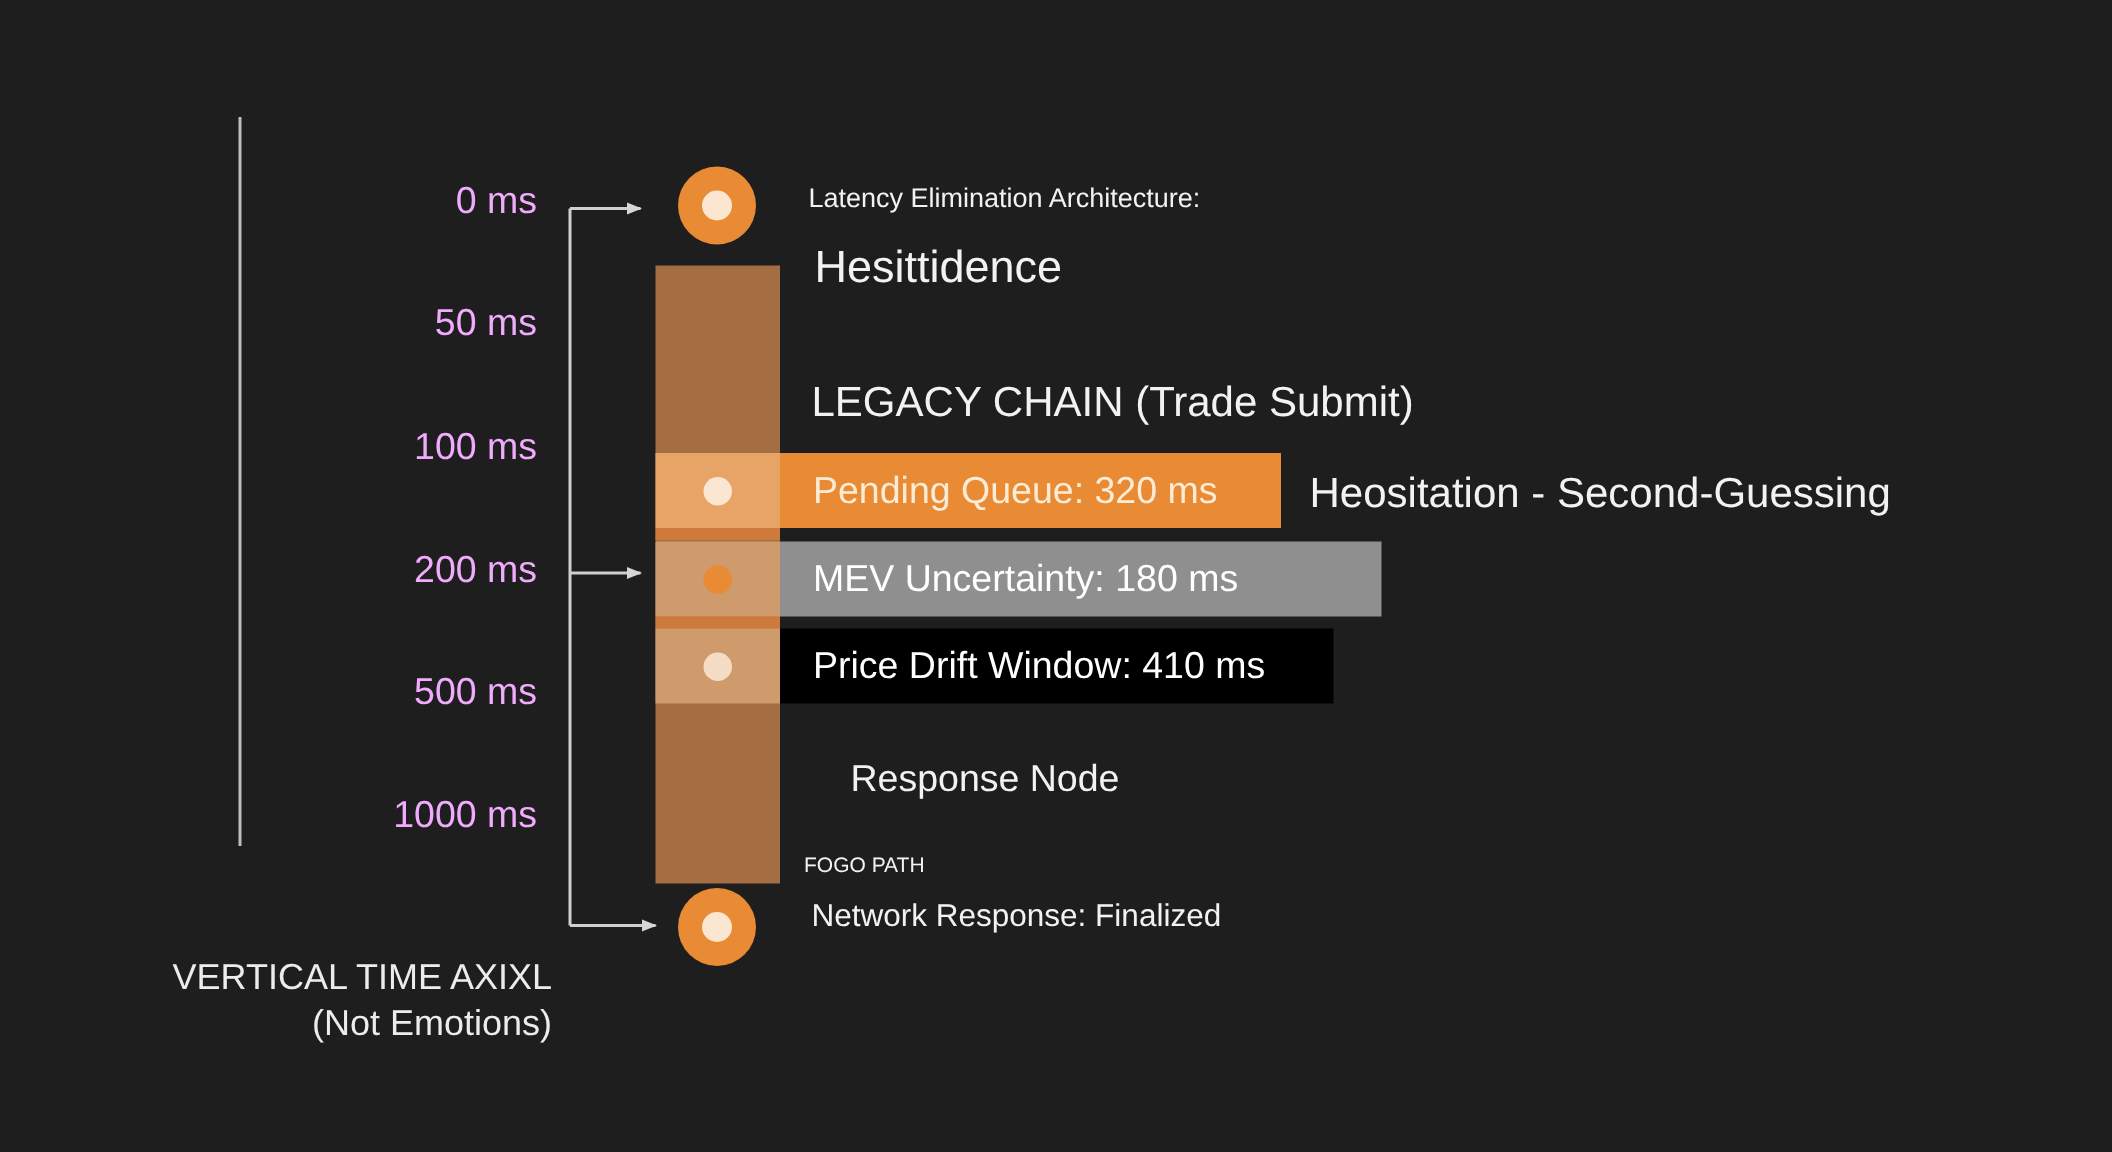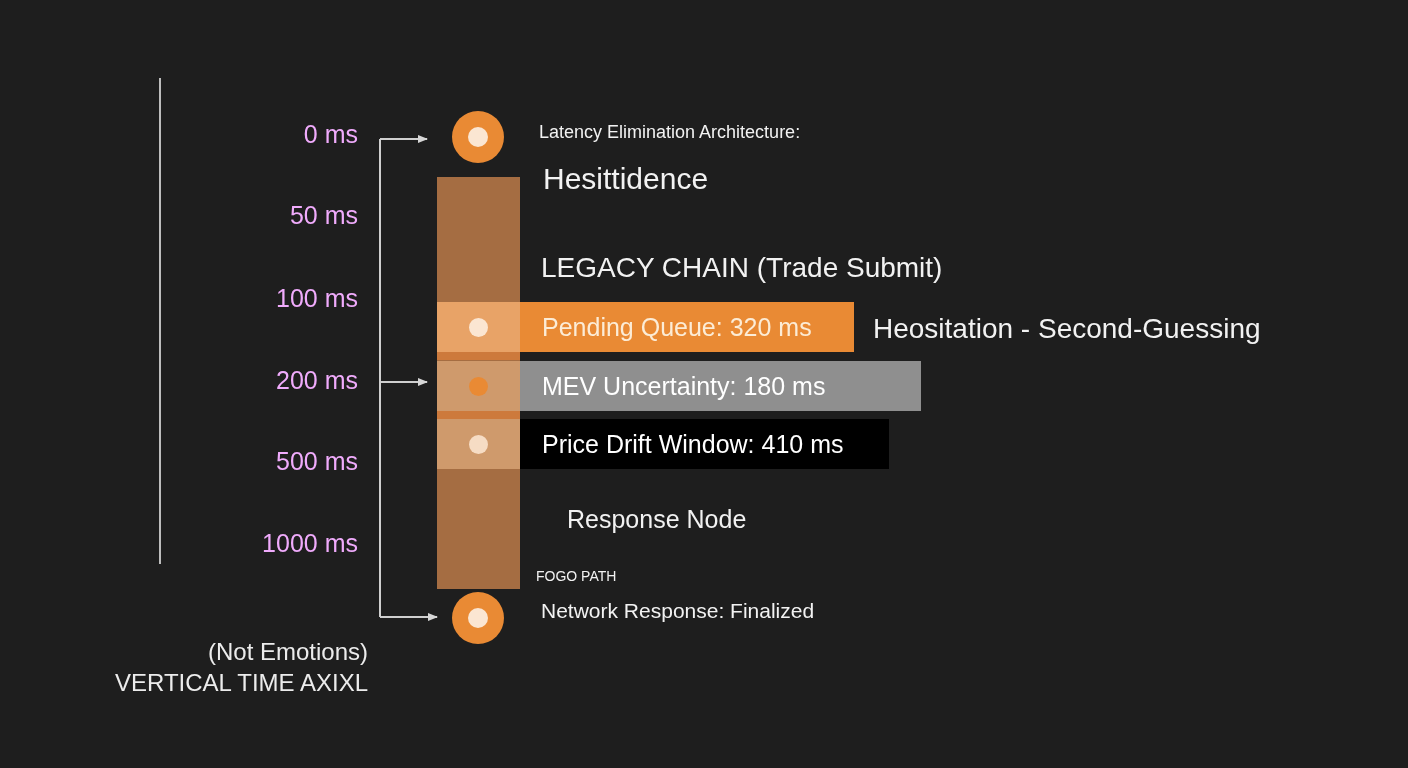--- a/index.html
+++ b/index.html
@@ -47,22 +47,22 @@
 <body>
 
 <div class="abs axis-line"></div>
 <div class="abs tick" style="top:122px">0 ms</div>
 <div class="abs tick" style="top:203px">50 ms</div>
 <div class="abs tick" style="top:286px">100 ms</div>
 <div class="abs tick" style="top:368px">200 ms</div>
 <div class="abs tick" style="top:449px">500 ms</div>
 <div class="abs tick" style="top:531px">1000 ms</div>
 <div class="abs axis-title">
+  <div>VERTICAL TIME AXIXL</div>
   <div>(Not Emotions)</div>
-  <div>VERTICAL TIME AXIXL</div>
 </div>
 
 <svg class="connectors">
   <defs>
     <marker id="ah" markerWidth="10" markerHeight="10" refX="9" refY="5" orient="auto" markerUnits="userSpaceOnUse">
       <path d="M0,1 L10,5 L0,9 Z" fill="#d6d6d6"></path>
     </marker>
   </defs>
   <path d="M380,139 L380,617" stroke="#cfcfcf" stroke-width="2" fill="none"></path>
   <path d="M380,139 L427,139" stroke="#cfcfcf" stroke-width="2" fill="none" marker-end="url(#ah)"></path>

